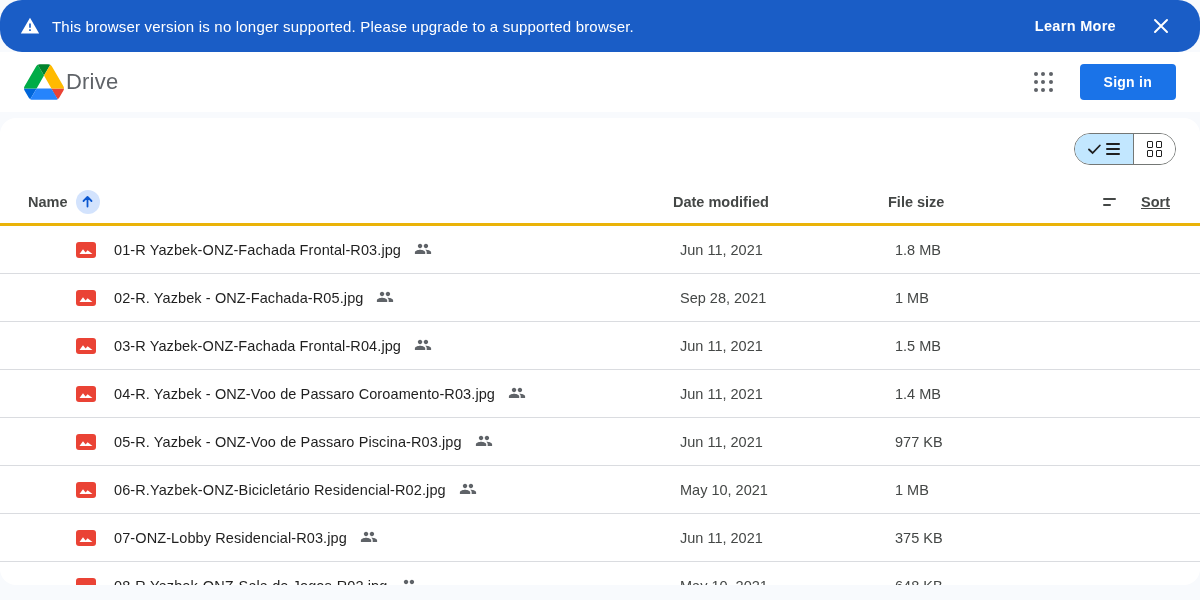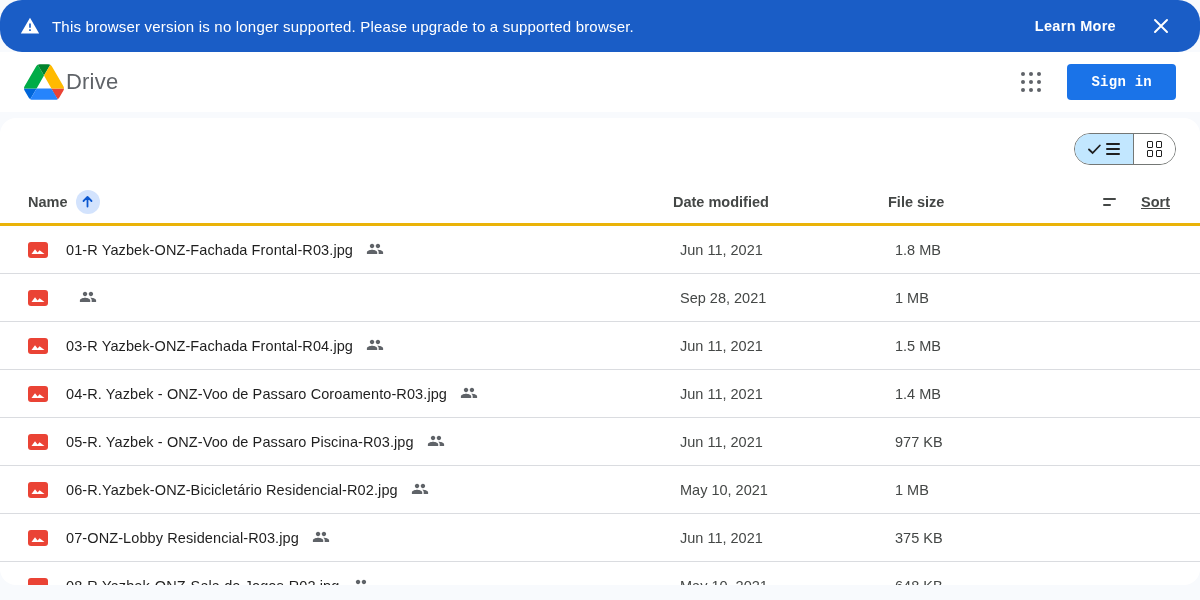--- a/index.html
+++ b/index.html
@@ -40,21 +40,21 @@
   .drive-title { font-size: 22px; color: #5f6368; margin-left: 2px; letter-spacing: .2px; }
   .header-spacer { flex: 1 1 auto; }
   .apps-grid {
     width: 20px; height: 20px;
     display: grid; grid-template-columns: repeat(3, 1fr); gap: 3.5px;
     margin-right: 26px; cursor: pointer;
   }
   .apps-grid i { width: 4px; height: 4px; border-radius: 50%; background: #5f6368; }
   .sign-in-btn {
     background: #1a73e8; color: #fff; border: none;
-    font-family: Liberation Mono, monospace; font-size: 14px; font-weight: 700; letter-spacing: .25px;
+    font-family: Liberation Sans, sans-serif; font-size: 14px; font-weight: 700; letter-spacing: .25px;
     padding: 0 24px; height: 36px; border-radius: 4px; cursor: pointer;
     margin-right: 4px;
   }
 
   
   .card {
     margin-top: 6px;
     background: #fff;
     border-radius: 16px 16px 16px 16px;
     height: 467px;
@@ -98,20 +98,21 @@
   .sort-bars i { display: block; height: 2px; background: #444746; border-radius: 1px; }
   .sort-bars i:nth-child(1) { width: 13px; }
   .sort-bars i:nth-child(2) { width: 8px; }
 
   .file-row {
     height: 48px;
     display: flex; align-items: center;
     border-bottom: 1px solid #dadce0;
     font-size: 14.5px;
     cursor: pointer;
+    padding-left: 48px;
   }
   .file-icon { width: 20px; height: 16px; flex: 0 0 auto; margin-right: 18px; }
   .file-name { color: #1f1f1f; letter-spacing: .1px; white-space: nowrap; overflow: hidden; text-overflow: ellipsis; }
   .shared-icon { width: 18px; height: 14px; margin-left: 13px; flex: 0 0 auto; }
   .muted { color: #444746; }
 </style>
 </head>
 <body>
 
 <div class="banner">
@@ -211,20 +212,21 @@
     <div class="cell-size muted">1.8 MB</div>
     <div class="cell-sort"></div>
   </div>
 
   <div class="file-row">
     <div class="cell-name">
       <svg class="file-icon" viewBox="0 0 20 16">
         <rect x="0" y="0" width="20" height="16" rx="3" fill="#ea4335"></rect>
         <path d="M3.5 12 L7 7.2 L9.6 10.4 L11.6 8.3 L16.5 12 Z" fill="#ffffff"></path>
       </svg>
+      <span class="file-name">02-R. Yazbek - ONZ-Fachada-R05.jpg</span>
       <svg class="shared-icon" viewBox="0 0 24 19">
         <path d="M16 11c1.66 0 2.99-1.34 2.99-3S17.66 5 16 5c-1.66 0-3 1.34-3 3s1.34 3 3 3zm-8 0c1.66 0 2.99-1.34 2.99-3S9.66 5 8 5C6.34 5 5 6.34 5 8s1.34 3 3 3zm0 2c-2.33 0-7 1.17-7 3.5V19h14v-2.5c0-2.33-4.67-3.5-7-3.5zm8 0c-.29 0-.62.02-.97.05 1.16.84 1.97 1.97 1.97 3.45V19h6v-2.5c0-2.33-4.67-3.5-7-3.5z" fill="#5f6368" transform="translate(0,-4)"></path>
       </svg>
     </div>
     <div class="cell-date muted">Sep 28, 2021</div>
     <div class="cell-size muted">1 MB</div>
     <div class="cell-sort"></div>
   </div>
 
   <div class="file-row">

